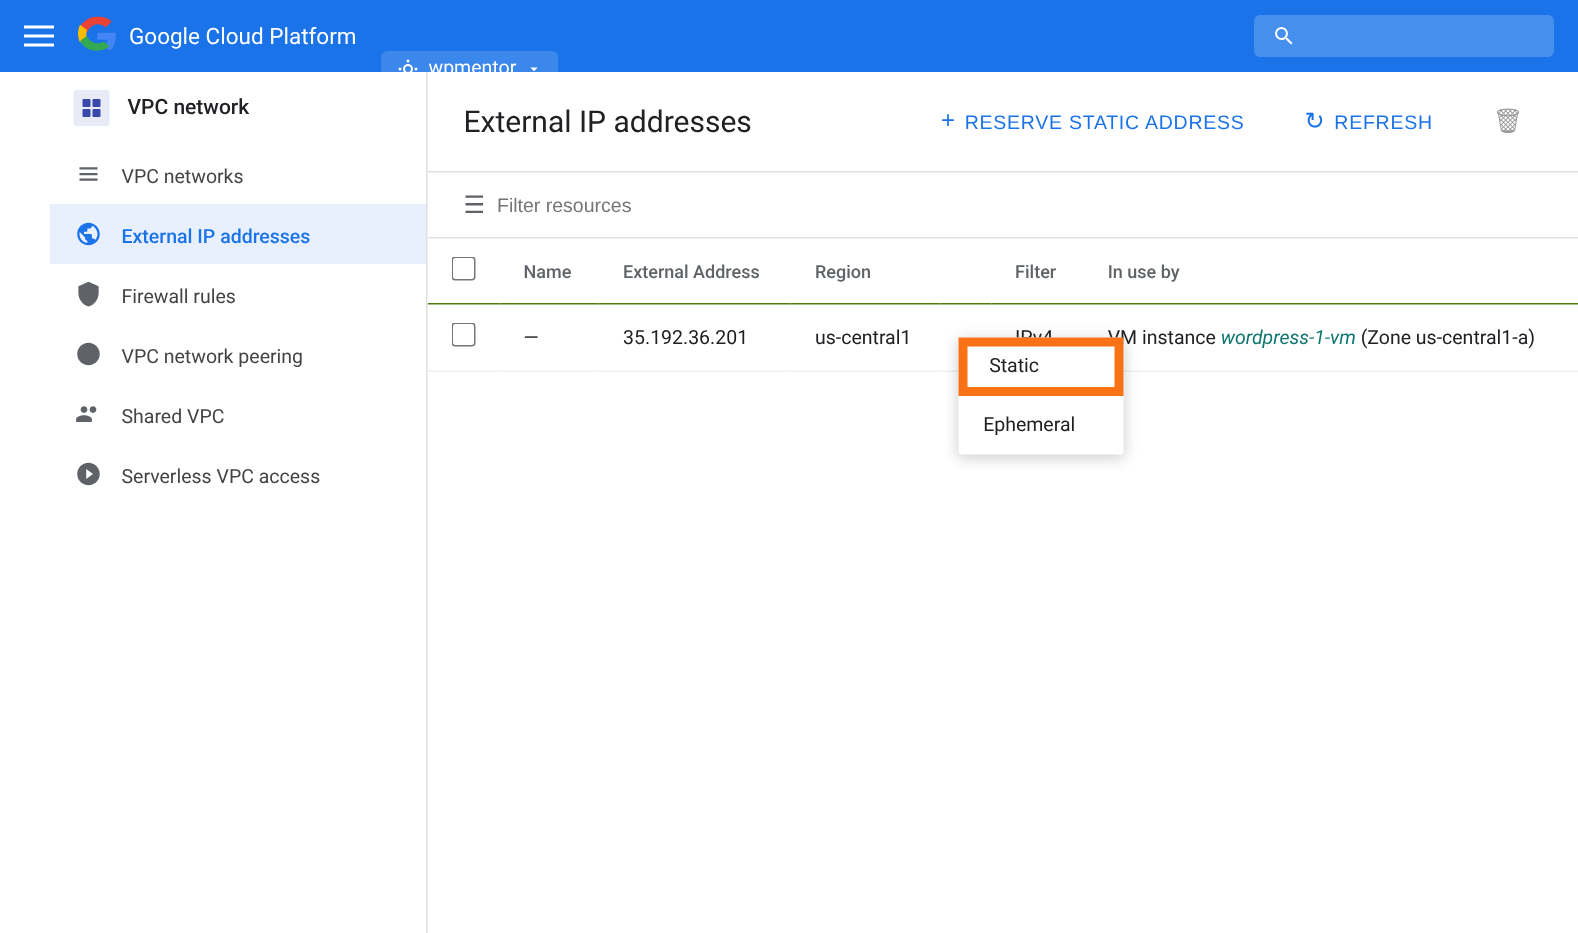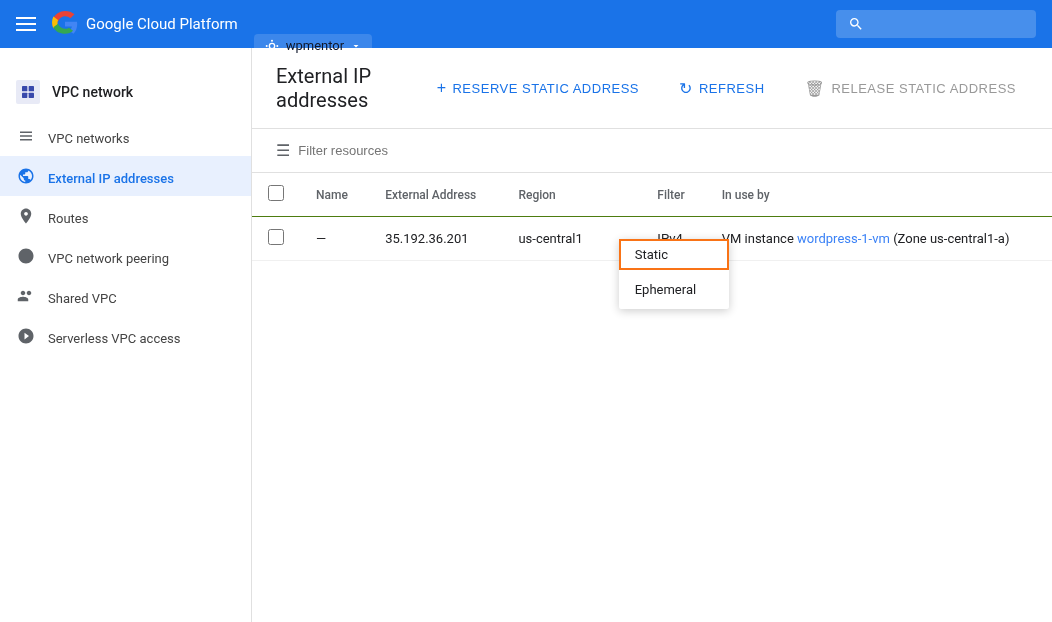--- a/index.html
+++ b/index.html
@@ -12,29 +12,29 @@
       display: flex;
       align-items: center;
       padding: 14px 16px;
       gap: 16px;
       color: #fff;
     }
     .hamburger-icon { cursor: pointer; display: flex; flex-direction: column; gap: 4px; }
     .hamburger-icon span { width: 20px; height: 2px; background: #fff; display: block; }
     .header-logo { display: flex; align-items: center; gap: 8px; font-size: 15px; font-weight: 400; color: #fff; }
     .header-logo .logo-icon { width: 26px; height: 26px; }
-    .project-selector { display: flex; align-items: center; gap: 6px; background: rgba(255,255,255,0.15); border-radius: 4px; padding: 4px 10px; cursor: pointer; font-size: 13px; color: #0f172a; margin-top: 43px; }
+    .project-selector { display: flex; align-items: center; gap: 6px; background: rgba(255,255,255,0.15); border-radius: 4px; padding: 4px 10px; cursor: pointer; font-size: 13px; color: #ffffff; margin-top: 43px; }
     .search-area { margin-left: auto; background: rgba(255,255,255,0.2); border-radius: 4px; padding: 6px 12px; display: flex; align-items: center; gap: 8px; width: 200px; cursor: pointer; }
     .search-area svg { width: 16px; height: 16px; fill: #fff; }
 
     
     .layout { display: flex; height: calc(622px - 48px); }
 
     
-    .sidebar { width: 252px; border-right: 1px solid #e0e0e0; background: #fff; overflow-y: auto; padding-top: 20px; flex-shrink: 0; }
+    .sidebar { width: 252px; border-right: 1px solid #e0e0e0; background: #fff; overflow-y: auto; padding-top: 0; flex-shrink: 0; margin-left: 33px; }
     .sidebar-header { padding: 12px 16px; font-size: 14px; font-weight: 500; color: #202124; display: flex; align-items: center; gap: 12px; }
     .sidebar-header .vpc-icon { width: 24px; height: 24px; background: #e8eaf6; border-radius: 2px; display: flex; align-items: center; justify-content: center; }
     .sidebar-nav-item { display: flex; align-items: flex-end; gap: 12px; padding: 10px 16px; cursor: pointer; color: #444; font-size: 13px; }
     .sidebar-nav-item.active { background: #e8f0fe; color: #1a73e8; }
     .sidebar-nav-item.active .nav-label { color: #1a73e8; font-weight: 500; }
     .nav-icon { width: 20px; height: 20px; display: flex; align-items: center; justify-content: center; flex-shrink: 0; }
     .nav-icon svg { width: 18px; height: 18px; fill: #5f6368; }
     .sidebar-nav-item.active .nav-icon svg { fill: #1a73e8; }
 
     
@@ -74,26 +74,26 @@
       border-radius: 2px;
     }
     .dropdown-item {
       padding: 12px 16px;
       font-size: 13px;
       cursor: pointer;
       color: #202124;
     }
     .dropdown-item.selected {
       background: transparent;
-      border: 2px solid #f97316;
+      border: 6px solid #f97316;
       color: #202124;
       padding: 6px 14px;
     }
 
-    .in-use-link { color: #3b82f6; text-decoration: none; }
+    .in-use-link { color: #0f766e; text-decoration: none; font-style: italic; }
   </style>
 </head>
 <body>
 
 <div class="top-header">
   <div class="hamburger-icon">
     <span></span>
       <span></span>
       <span></span>
   </div>
@@ -152,29 +152,29 @@
 
     <div class="sidebar-nav-item active">
       <div class="nav-icon">
         <svg viewBox="0 0 24 24" fill="#1a73e8">
             <path d="M12 2C6.48 2 2 6.48 2 12s4.48 10 10 10 10-4.48 10-10S17.52 2 12 2zm-1 17.93c-3.95-.49-7-3.85-7-7.93 0-.62.08-1.21.21-1.79L9 15v1c0 1.1.9 2 2 2v1.93zm6.9-2.54c-.26-.81-1-1.39-1.9-1.39h-1v-3c0-.55-.45-1-1-1H8v-2h2c.55 0 1-.45 1-1V7h2c1.1 0 2-.9 2-2v-.41c2.93 1.19 5 4.06 5 7.41 0 2.08-.8 3.97-2.1 5.39z"></path>
           </svg>
       </div>
       <span class="nav-label">External IP addresses</span>
     </div>
 
-
-    <div class="sidebar-nav-item">
-      <div class="nav-icon">
-        <svg viewBox="0 0 24 24">
-            <path d="M12 2C8.13 2 5 5.13 5 9c0 5.25 7 13 7 13s7-7.75 7-13c0-3.87-3.13-7-7-7zm0 9.5c-1.38 0-2.5-1.12-2.5-2.5s1.12-2.5 2.5-2.5 2.5 1.12 2.5 2.5-1.12 2.5-2.5 2.5z"></path>
-          </svg>
-      </div>
-      <span class="nav-label">Routes</span>
-    </div>
+    <div class="sidebar-nav-item">
+      <div class="nav-icon">
+        <svg viewBox="0 0 24 24">
+            <path d="M12 1L3 5v6c0 5.55 3.84 10.74 9 12 5.16-1.26 9-6.45 9-12V5l-9-4z"></path>
+          </svg>
+      </div>
+      <span class="nav-label">Firewall rules</span>
+    </div>
+
 
     <div class="sidebar-nav-item">
       <div class="nav-icon">
         <svg viewBox="0 0 24 24">
             <path d="M9 11.75A1.25 1.25 0 1 0 9 14.25 1.25 1.25 0 1 0 9 11.75zM15 11.75A1.25 1.25 0 1 0 15 14.25 1.25 1.25 0 1 0 15 11.75zM12 2C6.48 2 2 6.48 2 12s4.48 10 10 10 10-4.48 10-10S17.52 2 12 2z"></path>
           </svg>
       </div>
       <span class="nav-label">VPC network peering</span>
     </div>
 
@@ -205,21 +205,20 @@
       <button class="header-btn">
         <span class="btn-icon">+</span>
         <span>RESERVE STATIC ADDRESS</span>
       </button>
       <button class="header-btn">
         <span class="btn-icon">↻</span>
         <span>REFRESH</span>
       </button>
       <button class="header-btn disabled">
         <span class="btn-icon">🗑</span>
-        <span>RELEASE STATIC ADDRESS</span>
       </button>
     </div>
 
     <div class="filter-bar">
       <span class="filter-icon">☰</span>
       <input class="filter-input" type="text" placeholder="Filter resources" style="">
     </div>
 
     <div class="table-container">
       <table>

